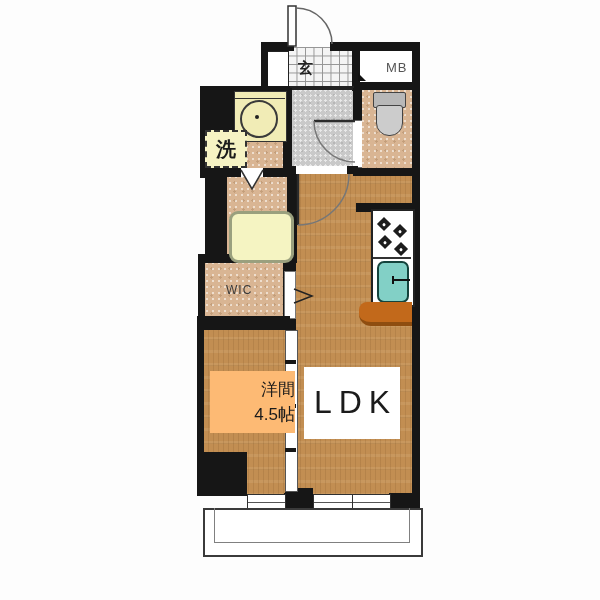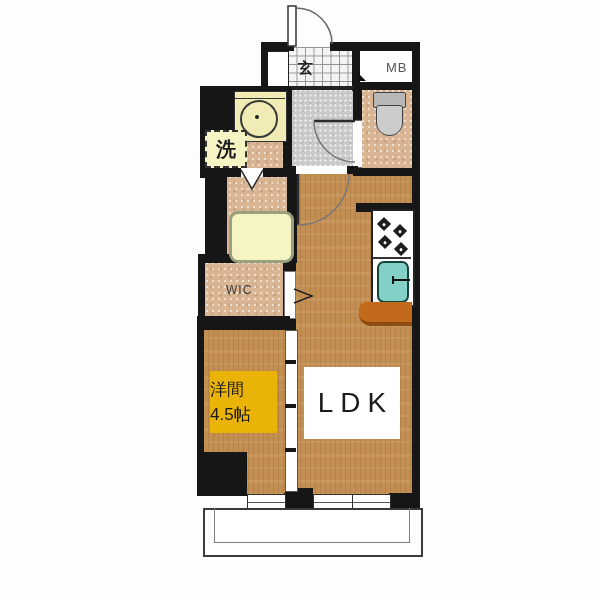--- a/index.html
+++ b/index.html
@@ -143,22 +143,22 @@
     <path d="M 294 289 L 312 296 L 294 303" fill="none" stroke="#222" stroke-width="1.5"></path>
 
     <path d="M 393 280 L 410 280" stroke="#111" stroke-width="2"></path>
     <path d="M 393 276 L 393 284" stroke="#111" stroke-width="2"></path>
   </svg>
 
   <div class="label" style="left:298px;top:59px;font-size:15px;font-weight:600;color:#222;">玄</div>
   <div class="label" style="left:386px;top:60px;font-size:13px;color:#555;letter-spacing:1px;text-align:center;">MB</div>
   <div class="label" style="left:226px;top:283px;font-size:12px;color:#3a3a3a;letter-spacing:1px;">WIC</div>
 
-  <div class="abs" style="left:210px;top:371px;width:67px;height:62px;background:#eab308;display:flex;flex-direction:column;align-items:flex-start;justify-content:center;line-height:1.5;">
+  <div class="abs" style="left:210px;top:371px;width:85px;height:62px;background:#fdba74;display:flex;flex-direction:column;align-items:flex-end;justify-content:center;line-height:1.5;">
     <span class="label" style="position:static;font-size:17px;">洋間</span>
     <span class="label" style="position:static;font-size:17px;">4.5帖</span>
   </div>
 
   <div class="abs" style="left:304px;top:367px;width:96px;height:72px;background:#fff;display:flex;flex-direction:column;align-items:center;justify-content:center;line-height:1.35;">
-    <span class="label" style="position:static;font-size:28px;letter-spacing:7px;margin-left:7px;">LDK</span>
+    <span class="label" style="position:static;font-size:32px;letter-spacing:7px;margin-left:7px;">LDK</span>
   </div>
 
 </div>
 
 </body></html>

